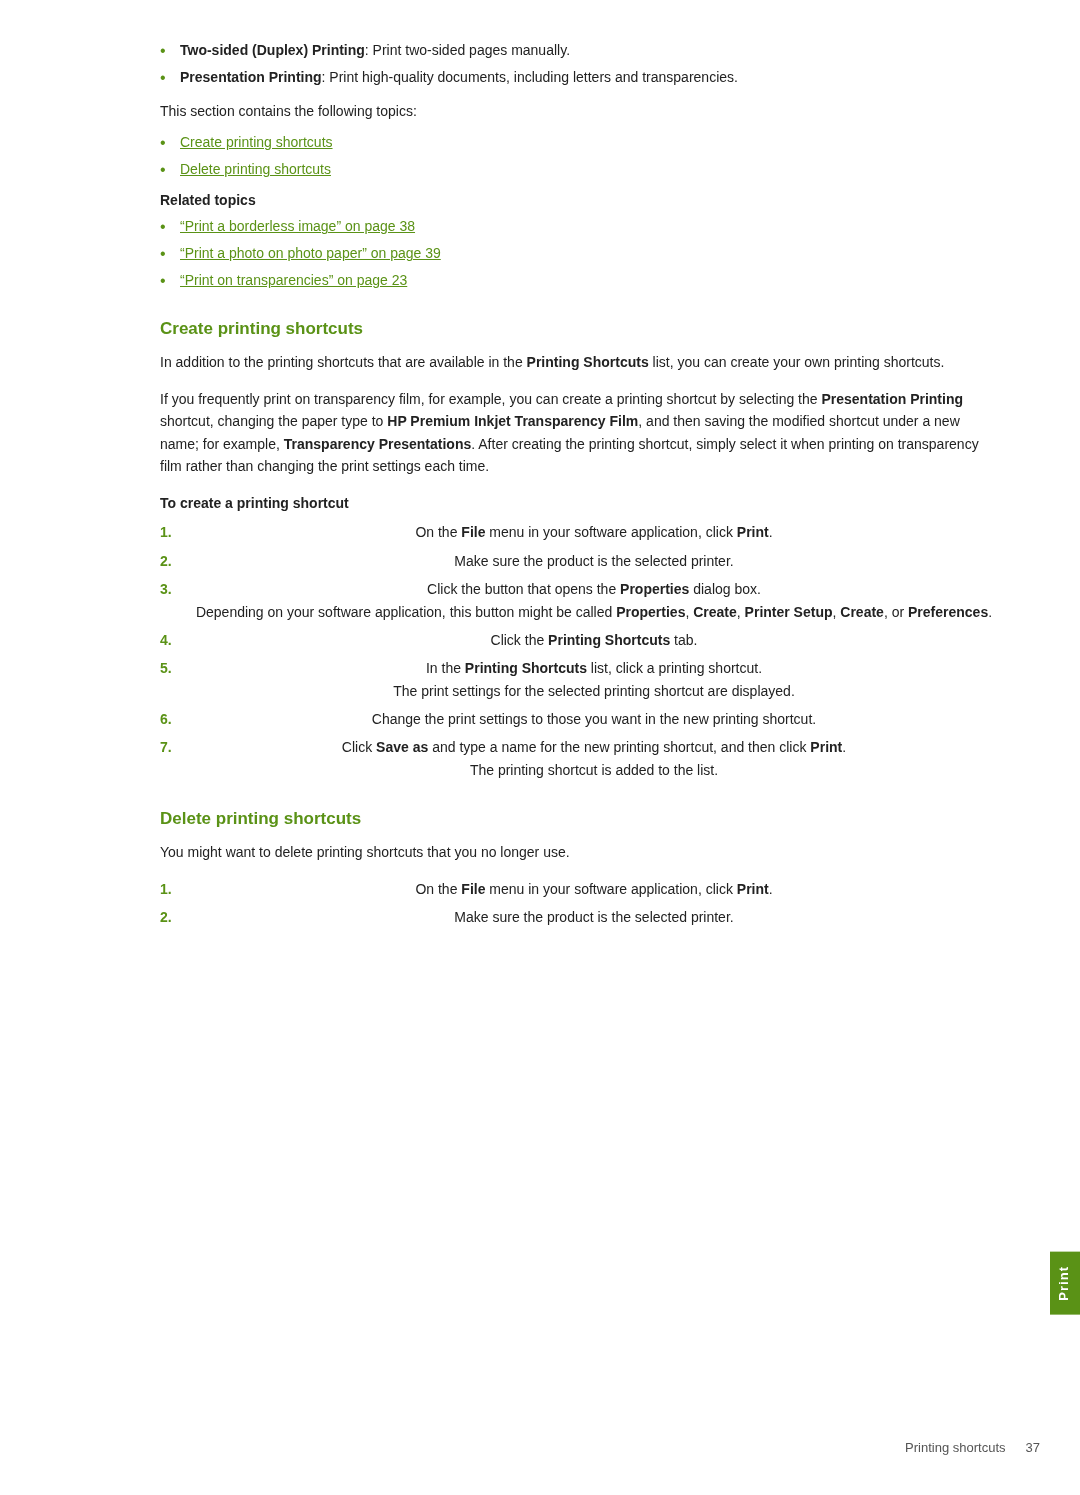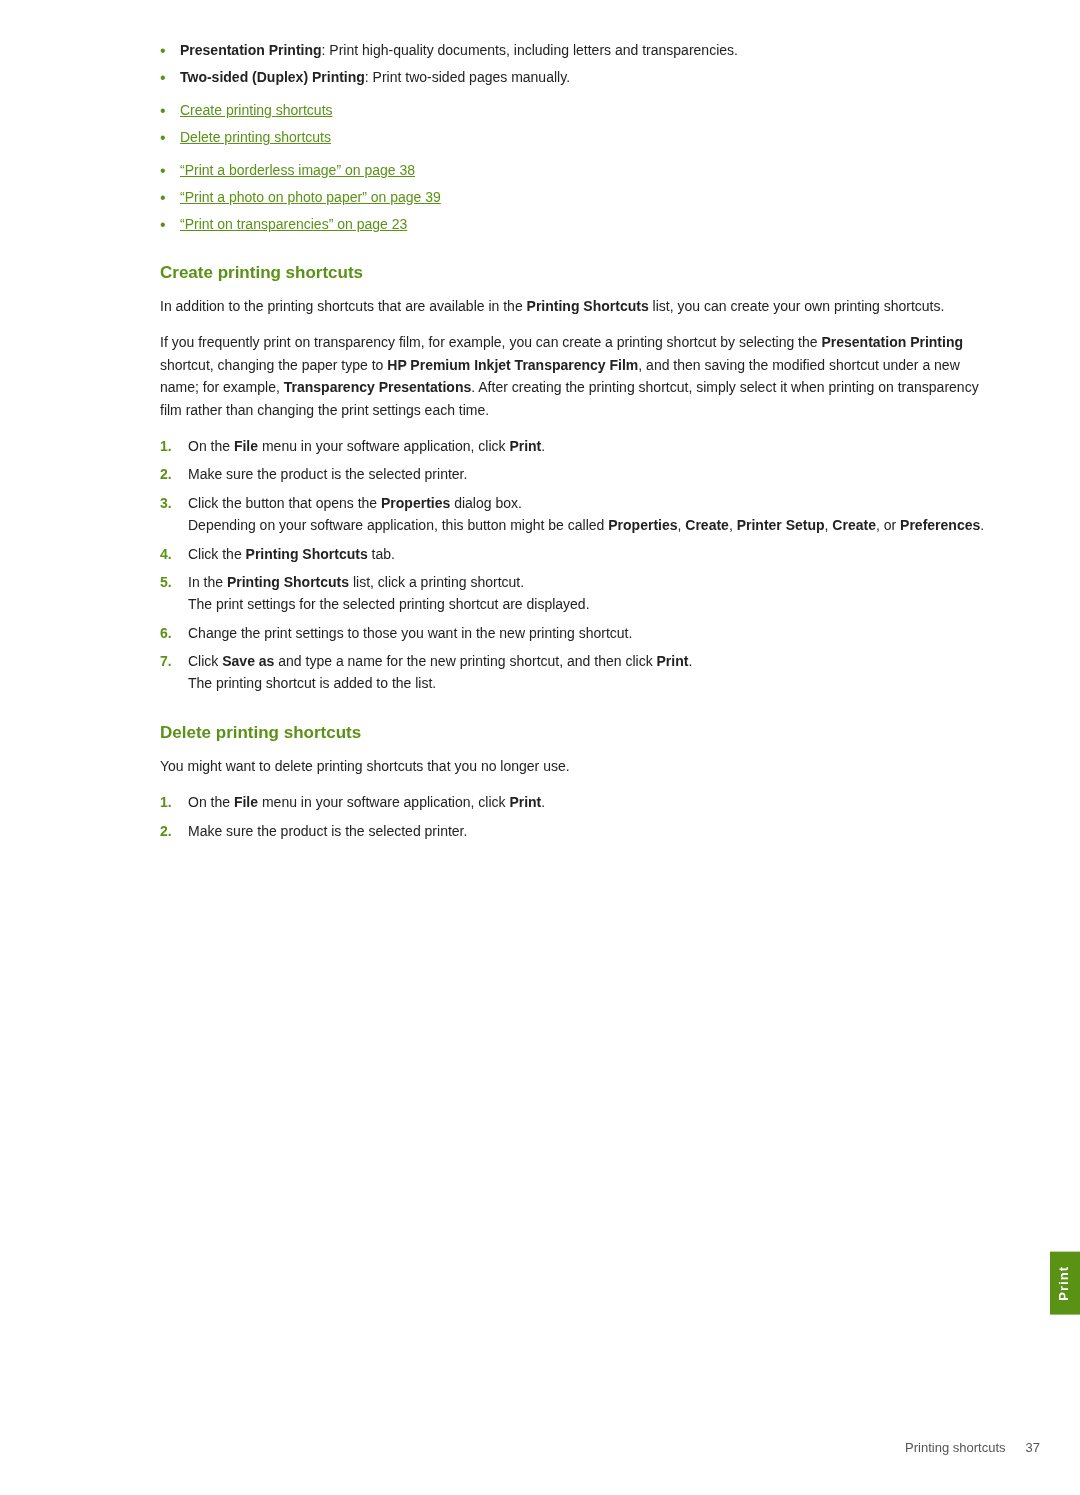--- a/index.html
+++ b/index.html
@@ -96,20 +96,21 @@
 
     .num {
       color: #5a9216;
       font-weight: bold;
       min-width: 24px;
       margin-right: 4px;
     }
 
     .num-content {
       flex: 1;
+      text-align: center;
     }
 
     .sub-note {
       margin-left: 28px;
       line-height: 1.6;
       margin-bottom: 6px;
     }
 
     .footer-area {
       position: absolute;
@@ -146,37 +147,39 @@
       text-align: center;
     }
   </style>
 </head>
 <body>
 
 <div class="page-container">
 
   <ul class="bullet-list">
     <li>
+      <strong>Two-sided (Duplex) Printing</strong>: Print two-sided pages manually.
+    </li>
+    <li>
       <strong>Presentation Printing</strong>: Print high-quality documents, including letters and transparencies.
     </li>
-    <li>
-      <strong>Two-sided (Duplex) Printing</strong>: Print two-sided pages manually.
-    </li>
   </ul>
 
+  <p class="intro-text">This section contains the following topics:</p>
 
   <ul class="bullet-list">
     <li>
       <a href="#create">Create printing shortcuts</a>
     </li>
     <li>
       <a href="#delete">Delete printing shortcuts</a>
     </li>
   </ul>
 
+  <p class="related-topics-label">Related topics</p>
   <ul class="bullet-list">
     <li>
       <a href="#">“Print a borderless image” on page 38</a>
     </li>
     <li>
       <a href="#">“Print a photo on photo paper” on page 39</a>
     </li>
     <li>
       <a href="#">“Print on transparencies” on page 23</a>
     </li>
@@ -185,20 +188,21 @@
   <div id="create">
     <h2 class="section-heading">Create printing shortcuts</h2>
     <div class="section-body">
       <p class="section-para">
         In addition to the printing shortcuts that are available in the <strong>Printing Shortcuts</strong> list, you can create your own printing shortcuts.
       </p>
       <p class="section-para">
         If you frequently print on transparency film, for example, you can create a printing shortcut by selecting the <strong>Presentation Printing</strong> shortcut, changing the paper type to <strong>HP Premium Inkjet Transparency Film</strong>, and then saving the modified shortcut under a new name; for example, <strong>Transparency Presentations</strong>. After creating the printing shortcut, simply select it when printing on transparency film rather than changing the print settings each time.
       </p>
 
+      <p class="sub-heading">To create a printing shortcut</p>
 
       <ol class="numbered-list">
         <li>
           <span class="num">1.</span>
           <span class="num-content">
             On the <strong>File</strong> menu in your software application, click <strong>Print</strong>.
           </span>
         </li>
         <li>
           <span class="num">2.</span>

